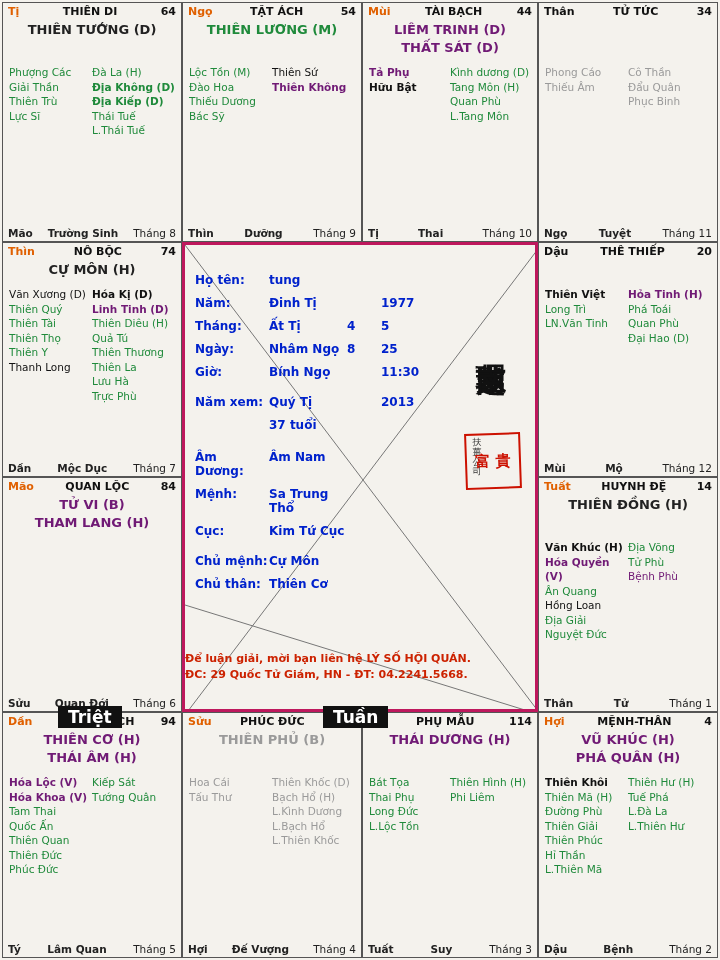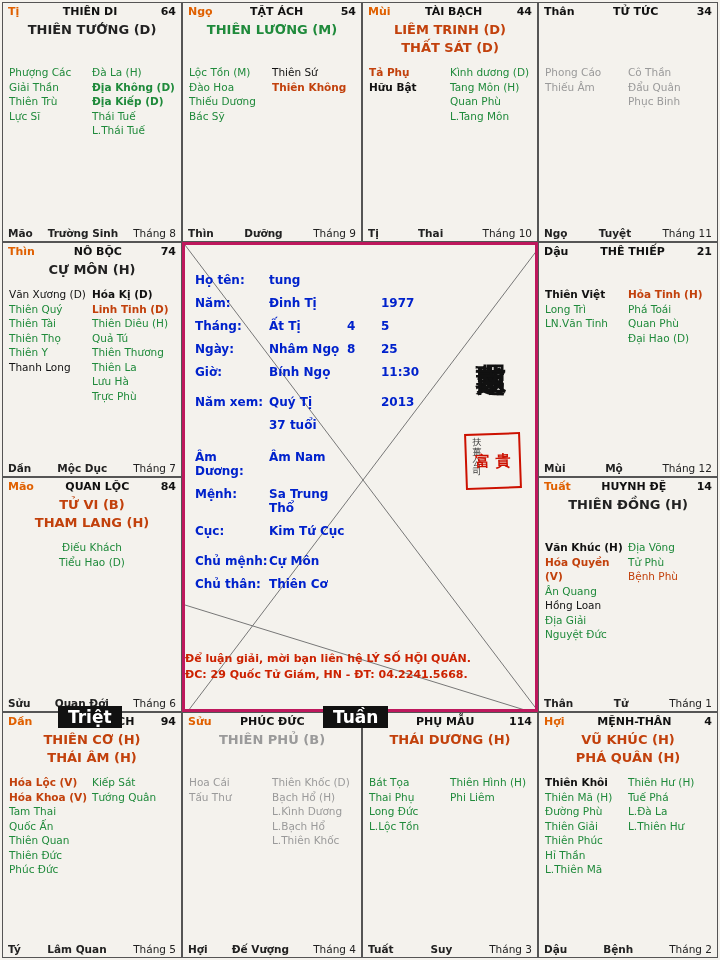--- a/index.html
+++ b/index.html
@@ -56,21 +56,21 @@
   .foot{
     position:absolute;bottom:2px;left:0;width:100%;
     display:flex;justify-content:space-between;align-items:center;
     padding:0 5px;box-sizing:border-box;font-size:10.5px;
   }
   .foot .f1{font-weight:bold;}
   .foot .f2{font-weight:bold;}
   .foot .f3{}
   .c-black{color:#111;}
   .c-green{color:#1f8a3b;}
-  .c-red{color:#c2410c;}
+  .c-red{color:#701a75;}
   .c-grey{color:#9a9a9a;}
   .c-orange{color:#e06000;}
   .b{font-weight:bold;}
   
   .center{
     position:absolute;left:182px;top:242px;width:356px;height:470px;
     border:3px solid #be185d;background:#f4f2ed;box-sizing:border-box;
     overflow:hidden;
   }
   .info{
@@ -257,21 +257,21 @@
       <span class="f1">Dần</span>
       <span class="f2">Mộc Dục</span>
       <span class="f3">Tháng 7</span>
     </div>
   </div>
 
   <div class="cell" style="left:538px;top:242px;width:180px;height:235px;">
     <div class="hdr">
       <span class="c-black">Dậu</span>
       <span class="name">THÊ THIẾP</span>
-      <span class="num">21</span>
+      <span class="num">20</span>
     </div>
     <div class="stars" style="top:44px;">
       <div class="col">
         <div class="c-black b">Thiên Việt</div>
         <div class="c-green">Long Trì</div>
         <div class="c-green">LN.Văn Tinh</div>
       </div>
       <div class="col r">
         <div class="c-red b">Hỏa Tinh (H)</div>
         <div class="c-green">Phá Toái</div>
@@ -287,26 +287,20 @@
   </div>
 
   <div class="cell" style="left:2px;top:477px;width:180px;height:235px;">
     <div class="hdr">
       <span class="c-orange">Mão</span>
       <span class="name">QUAN LỘC</span>
       <span class="num">84</span>
     </div>
     <div class="title c-red">TỬ VI (B)</div>
     <div class="title2 c-red">THAM LANG (H)</div>
-    <div class="stars" style="top:62px;">
-      <div class="col" style="text-align:center;">
-        <div class="c-green">Điếu Khách</div>
-        <div class="c-green">Tiểu Hao (D)</div>
-      </div>
-    </div>
     <div class="foot">
       <span class="f1">Sửu</span>
       <span class="f2">Quan Đới</span>
       <span class="f3">Tháng 6</span>
     </div>
   </div>
 
   <div class="cell" style="left:538px;top:477px;width:180px;height:235px;">
     <div class="hdr">
       <span class="c-orange">Tuất</span>

